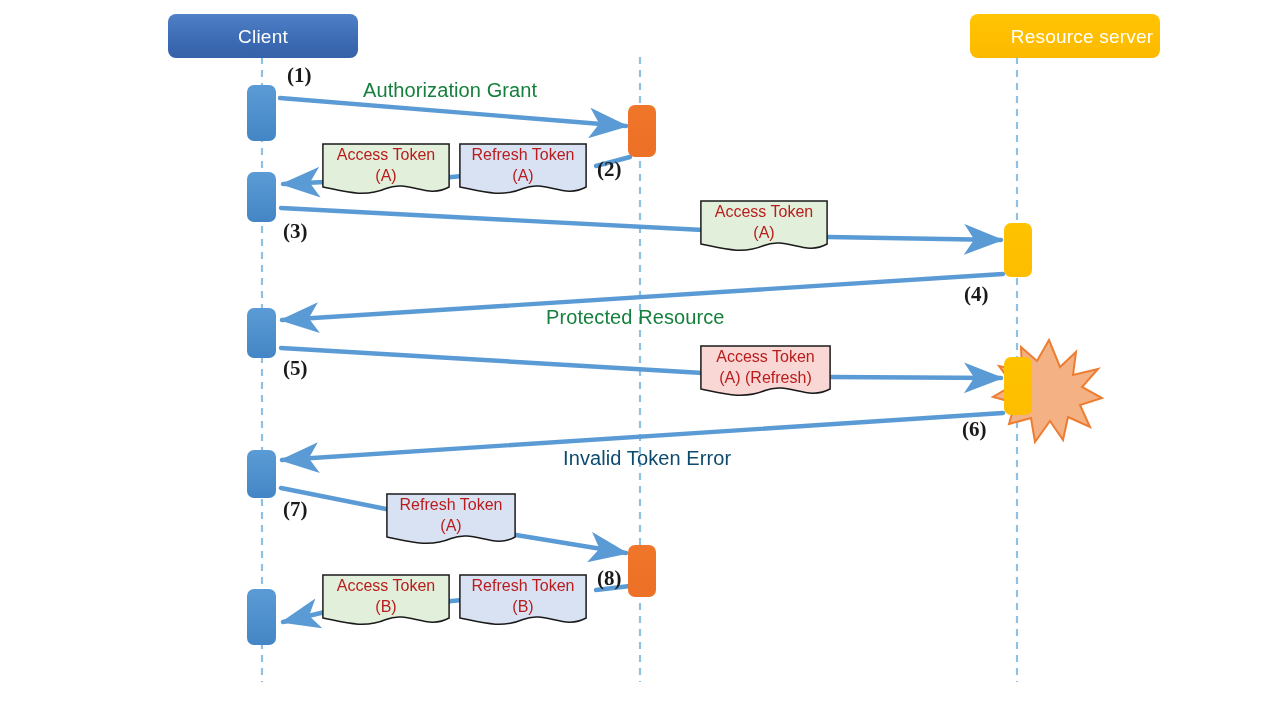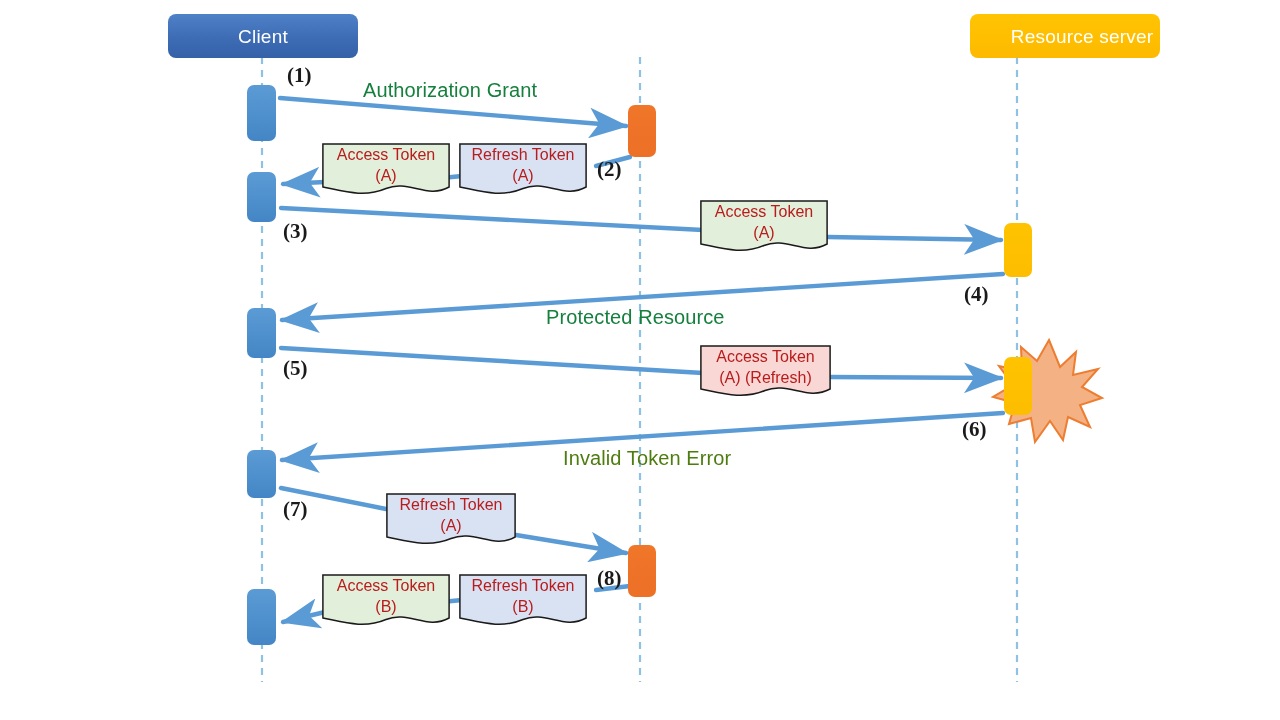--- a/index.html
+++ b/index.html
@@ -31,21 +31,21 @@
   .step{
     position:absolute;font-size:21px;color:#1a1a1a;font-weight:600;
     font-family:"Liberation Serif","DejaVu Serif",serif;white-space:nowrap;
   }
 
   
   .msg{
     position:absolute;font-size:20px;color:#15803d;white-space:nowrap;
     letter-spacing:.1px;
   }
-  .msg-error{color:#4d7c0f;}
+  .msg-error{color:#0c4a6e;}
 
   
   .note{position:absolute;}
   .note svg{position:absolute;left:0;top:0;overflow:visible;}
   .note .note-text{
     position:absolute;left:0;top:0;width:100%;
     display:flex;flex-direction:column;align-items:center;justify-content:center;
     font-size:16px;color:#b91c1c;line-height:21px;text-align:center;
     pointer-events:none;
   }

